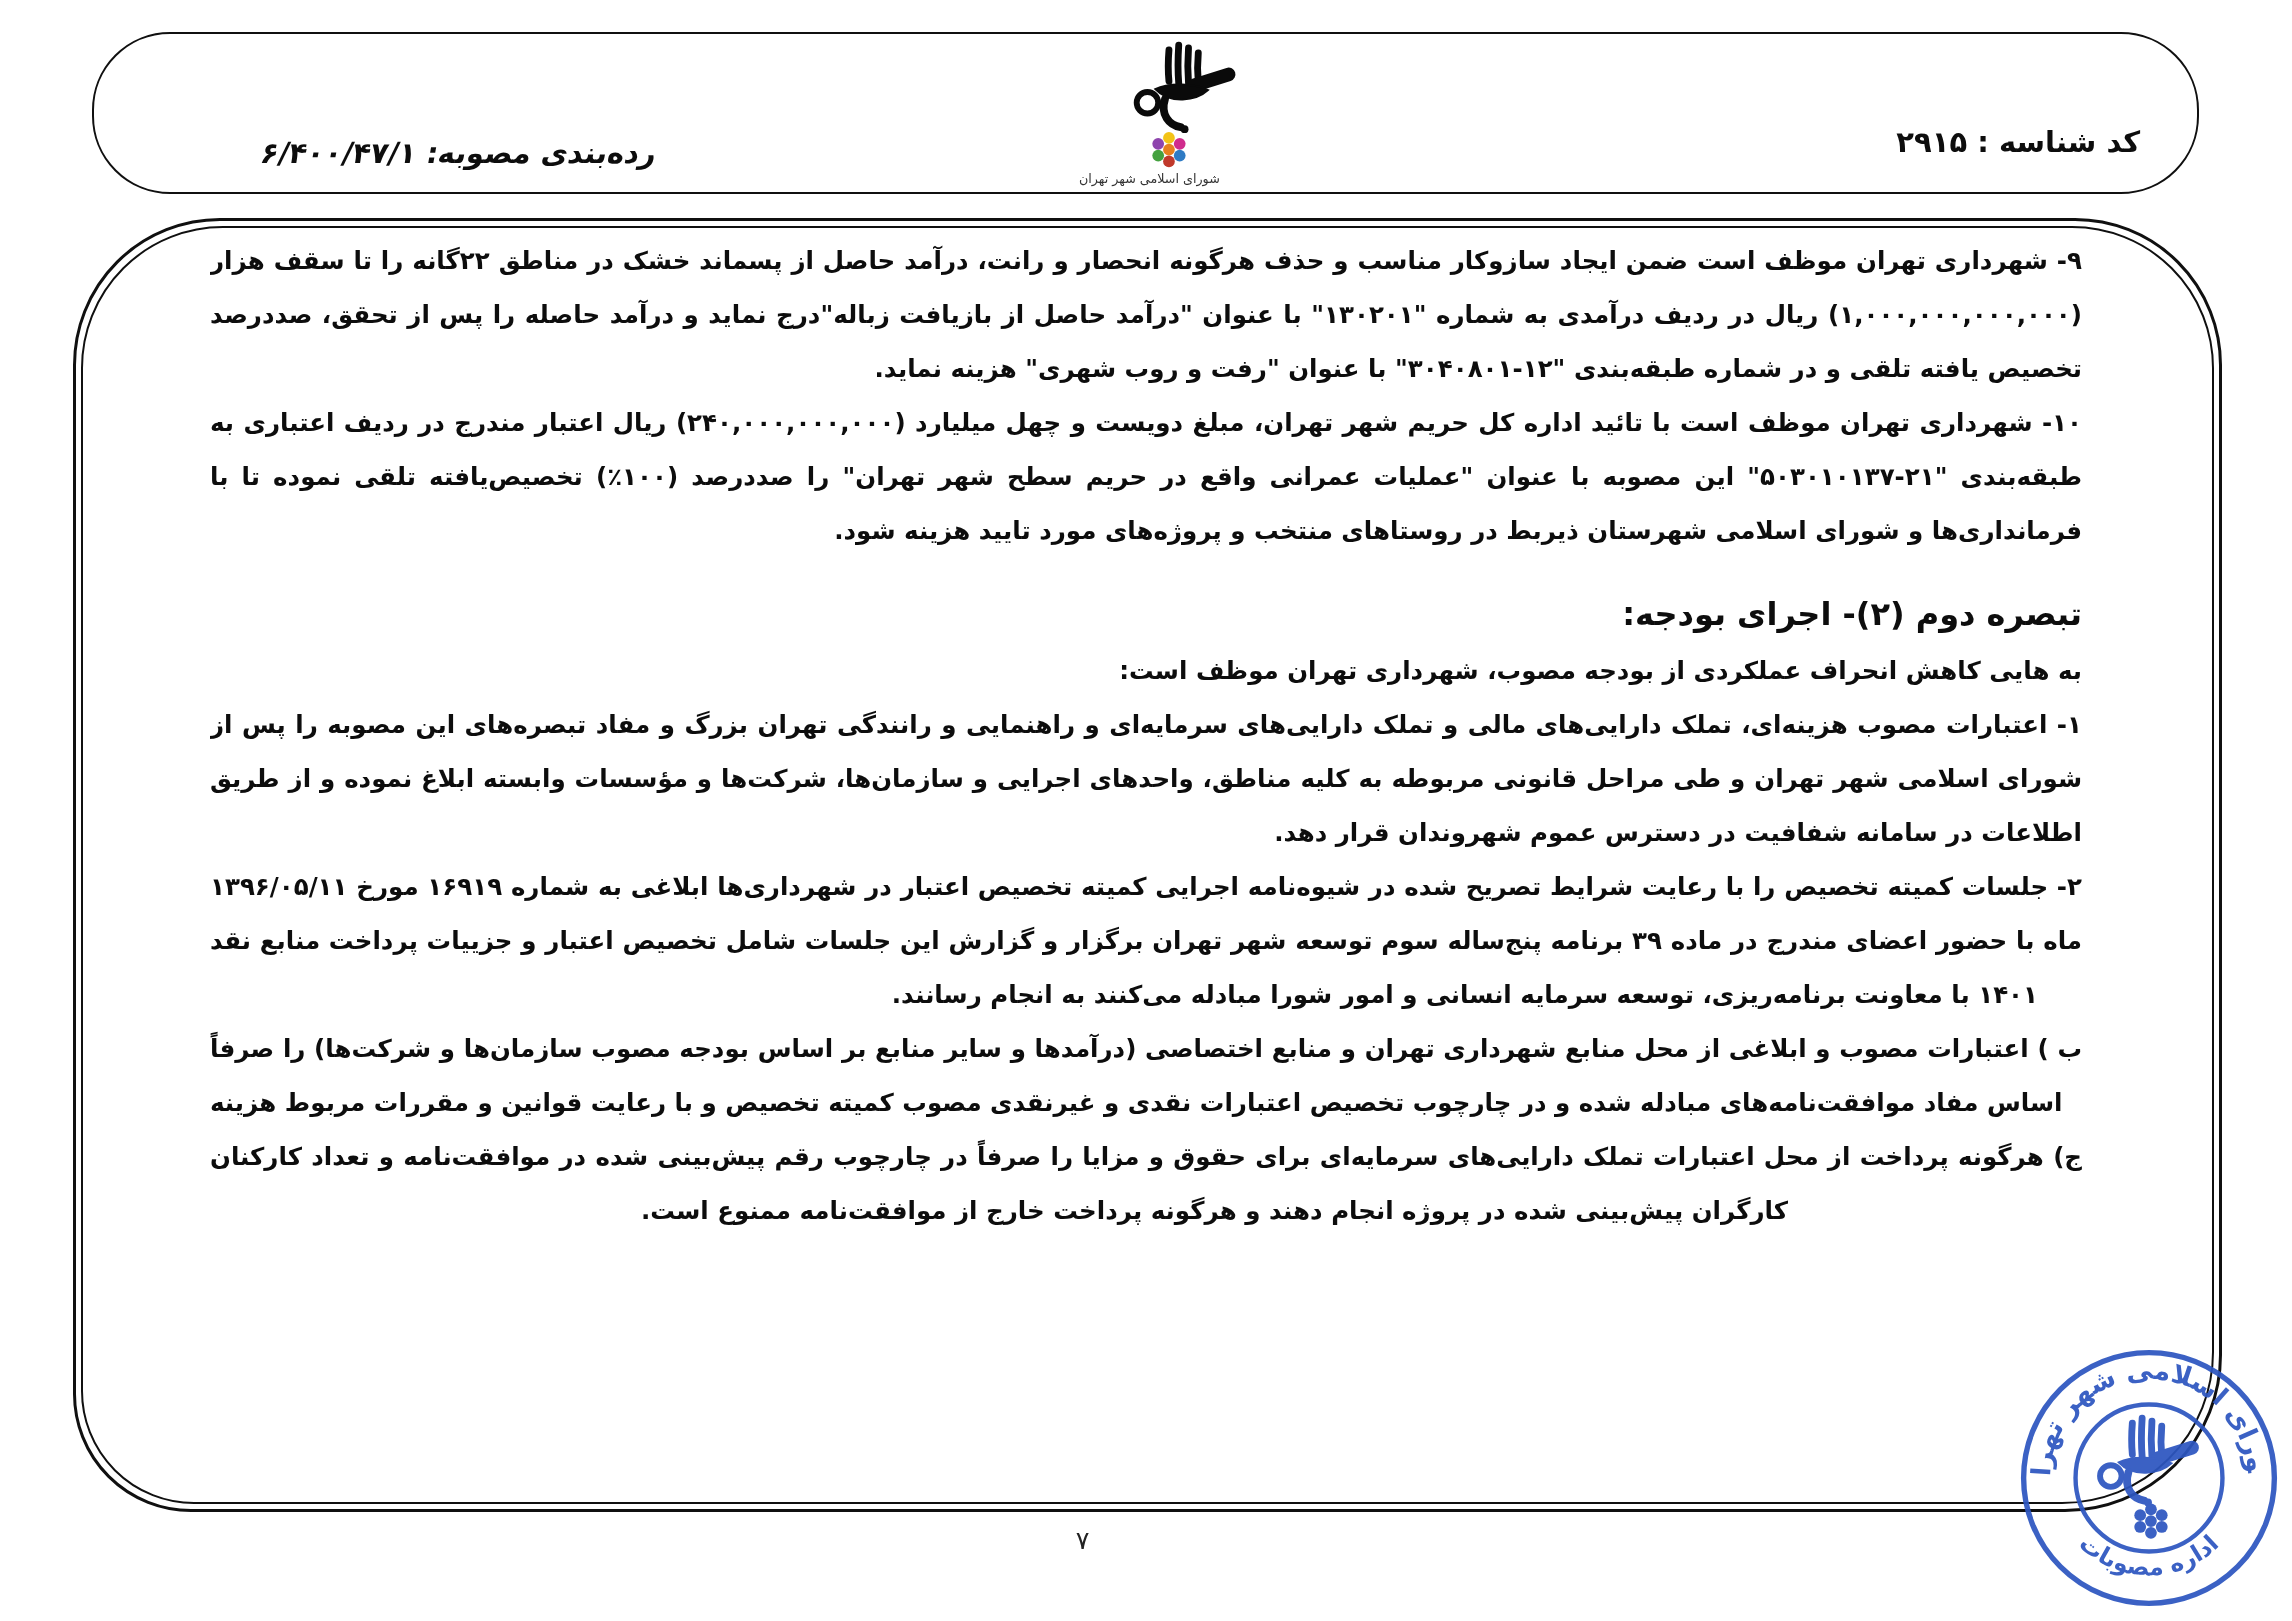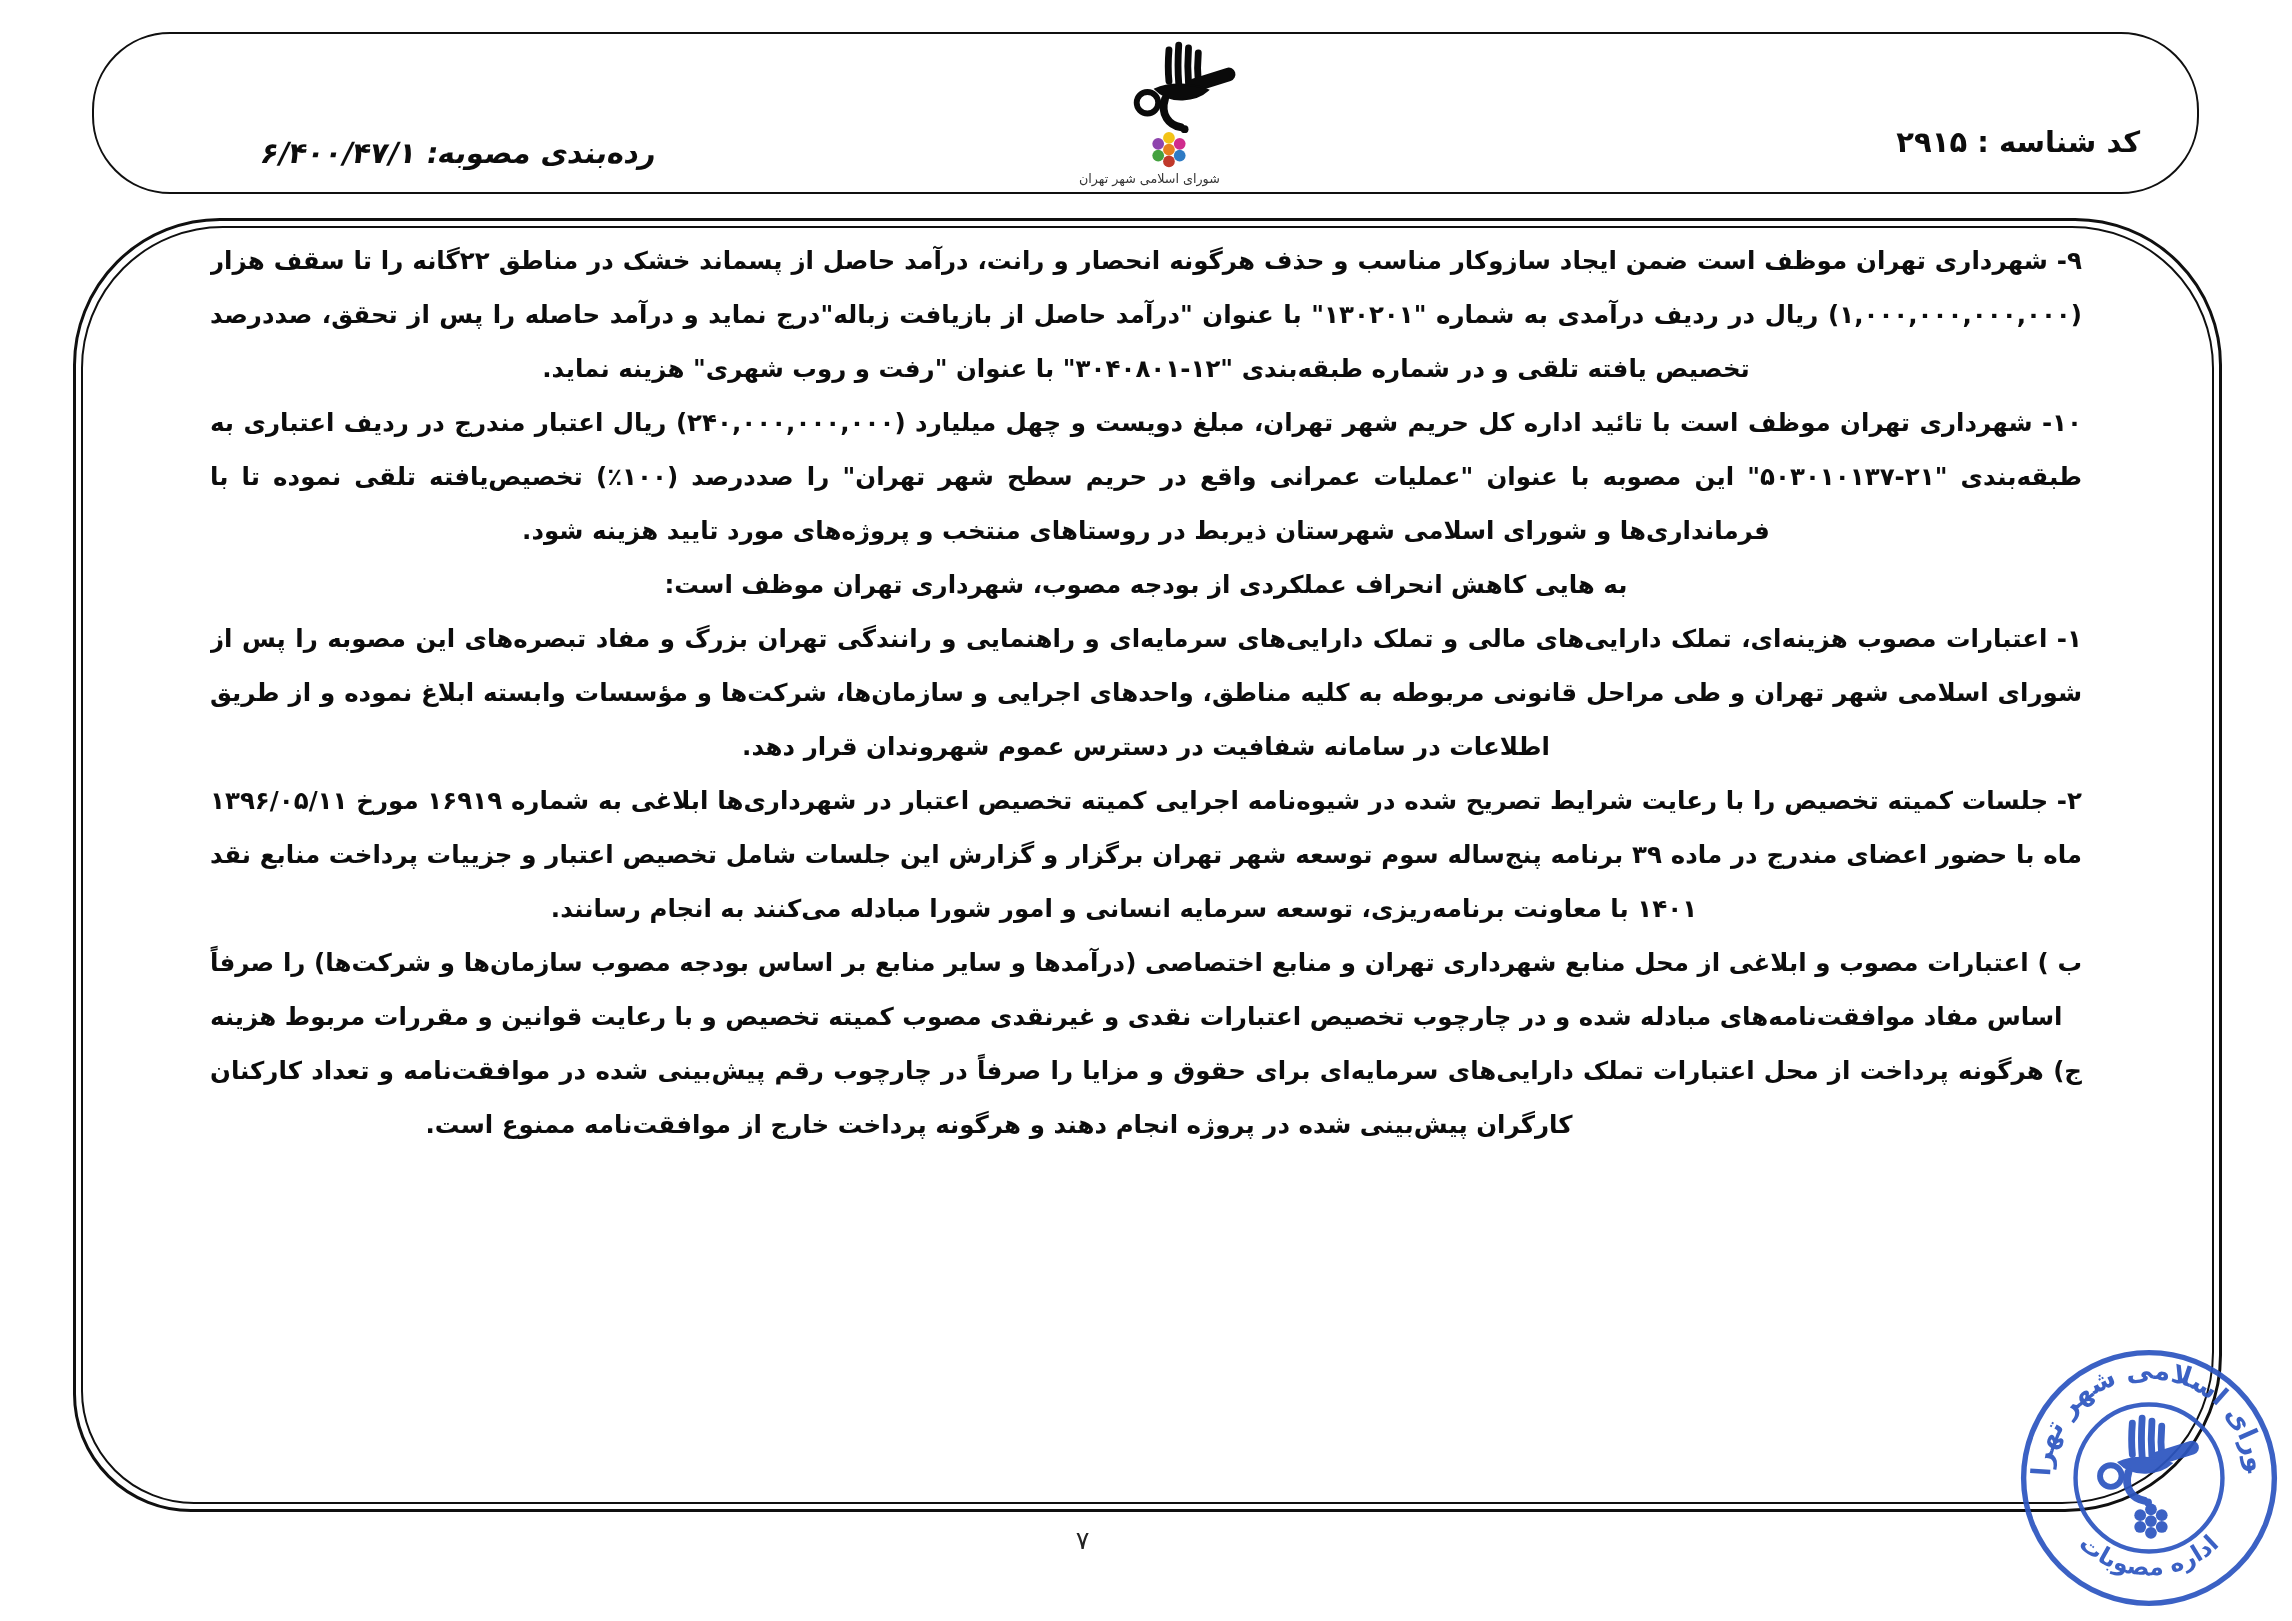--- a/index.html
+++ b/index.html
@@ -25,21 +25,21 @@
   .main-box-inner{
     position:absolute;inset:4.9px;border:2px solid #101010;
     border-radius:142px 142px 152px 113px;
   }
   
   .body-lines{
     position:absolute;left:211px;top:234px;width:1872px;direction:rtl;
   }
   .line{
     height:54px;line-height:54px;font-size:24.5px;font-weight:bold;
-    text-align:center;overflow:hidden;white-space:nowrap;
+    text-align:right;overflow:hidden;white-space:nowrap;
   }
   .line.a-justify{white-space:normal;text-align:justify;text-align-last:justify;}
   .line.heading{
     font-size:32px;height:59px;line-height:59px;margin-top:27.4px;
   }
   
   .page-number{
     position:absolute;left:1063px;top:1525px;width:41px;text-align:center;
     font-size:25.5px;color:#222;
   }
@@ -95,20 +95,21 @@
     <div class="main-box-inner"></div>
   </div>
 
   <div class="body-lines">
       <div class="line a-justify">۹- شهرداری تهران موظف است ضمن ایجاد سازوکار مناسب و حذف هرگونه انحصار و رانت، درآمد حاصل از پسماند خشک در مناطق ۲۲گانه را تا سقف هزار میلیارد</div>
       <div class="line a-justify">(۱,۰۰۰,۰۰۰,۰۰۰,۰۰۰) ریال در ردیف درآمدی به شماره "۱۳۰۲۰۱" با عنوان "درآمد حاصل از بازیافت زباله"درج نماید و درآمد حاصله را پس از تحقق،  صددرصد (۱۰۰٪)</div>
       <div class="line a-right">تخصیص یافته تلقی و در شماره طبقه‌بندی "۱۲-۳۰۴۰۸۰۱" با عنوان "رفت و روب شهری" هزینه نماید.</div>
       <div class="line a-justify">۱۰- شهرداری تهران موظف است با تائید اداره کل حریم شهر تهران، مبلغ دویست و چهل میلیارد (۲۴۰,۰۰۰,۰۰۰,۰۰۰) ریال اعتبار مندرج در ردیف اعتباری به شماره</div>
       <div class="line a-justify">طبقه‌بندی "۲۱-۵۰۳۰۱۰۱۳۷" این مصوبه با عنوان "عملیات عمرانی واقع در حریم سطح شهر تهران" را صددرصد (۱۰۰٪) تخصیص‌یافته تلقی نموده تا با هماهنگی</div>
       <div class="line a-right">فرمانداری‌ها و شورای اسلامی شهرستان ذیربط در روستاهای منتخب و پروژه‌های مورد تایید هزینه شود.</div>
+      <div class="line a-right heading">تبصره دوم (۲)- اجرای بودجه:</div>
       <div class="line a-right">به هایی کاهش انحراف عملکردی از بودجه مصوب، شهرداری تهران موظف است:</div>
       <div class="line a-justify">۱- اعتبارات مصوب هزینه‌ای، تملک دارایی‌های مالی و تملک دارایی‌های سرمایه‌ای و راهنمایی و رانندگی تهران بزرگ و مفاد تبصره‌های این مصوبه را پس از ابلاغ</div>
       <div class="line a-justify">شورای اسلامی شهر تهران و طی مراحل قانونی مربوطه به کلیه مناطق، واحدهای اجرایی و سازمان‌ها، شرکت‌ها و مؤسسات وابسته ابلاغ نموده و از طریق انتشار</div>
       <div class="line a-right">اطلاعات در سامانه شفافیت در دسترس عموم شهروندان قرار دهد.</div>
       <div class="line a-justify">۲- جلسات کمیته تخصیص را با رعایت شرایط تصریح شده در شیوه‌نامه اجرایی کمیته تخصیص اعتبار در شهرداری‌ها ابلاغی به شماره ۱۶۹۱۹ مورخ ۱۳۹۶/۰۵/۱۱ هر</div>
       <div class="line a-justify">ماه با حضور اعضای مندرج در ماده ۳۹ برنامه پنج‌ساله سوم توسعه شهر تهران برگزار و گزارش این جلسات شامل تخصیص اعتبار و جزییات پرداخت منابع نقد و</div>
       <div class="line a-right" style="padding-right: 44px;">۱۴۰۱ با معاونت برنامه‌ریزی، توسعه سرمایه انسانی و امور شورا مبادله می‌کنند به انجام رسانند.</div>
       <div class="line a-justify">ب ) اعتبارات مصوب و ابلاغی از محل منابع شهرداری تهران و منابع اختصاصی (درآمدها و سایر منابع بر اساس بودجه مصوب سازمان‌ها و شرکت‌ها) را صرفاً بر</div>
       <div class="line a-justify" style="padding-right: 19.6px;">اساس مفاد موافقت‌نامه‌های مبادله شده و در چارچوب تخصیص اعتبارات نقدی و غیرنقدی مصوب کمیته تخصیص و با رعایت قوانین و مقررات مربوط هزینه</div>
       <div class="line a-justify">ج) هرگونه پرداخت از محل اعتبارات تملک دارایی‌های سرمایه‌ای برای حقوق و مزایا را صرفاً در چارچوب رقم پیش‌بینی شده در موافقت‌نامه و تعداد کارکنان و</div>

